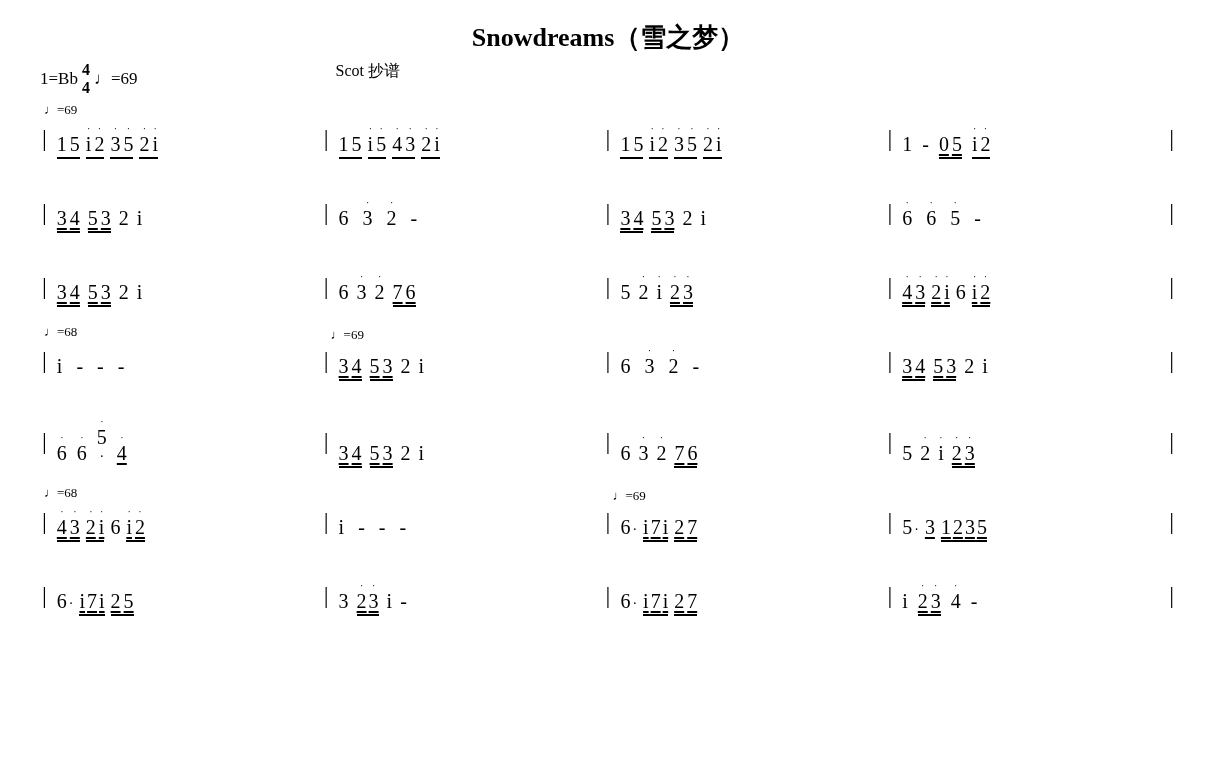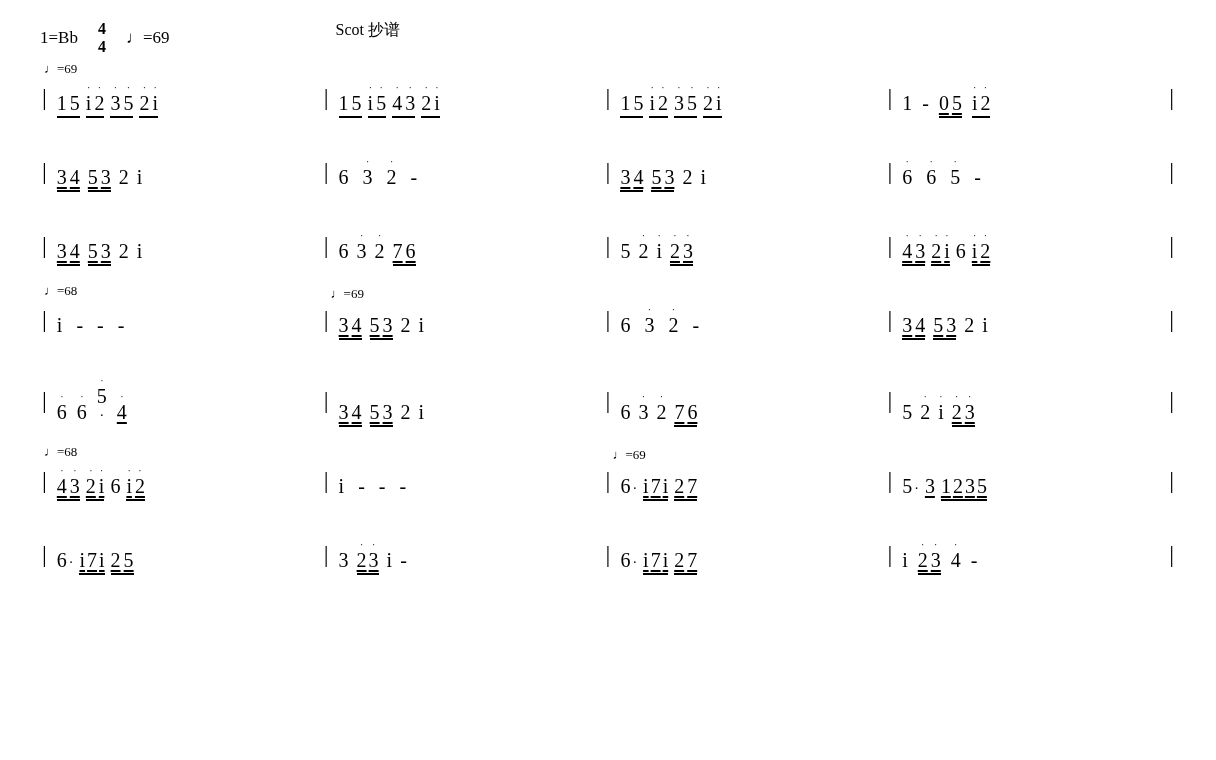--- a/index.html
+++ b/index.html
@@ -49,23 +49,24 @@
       right: 0;
       height: 2px;
       background: #000;
     }
   </style>
 </head>
 <body>
 
 <div class="page">
 
+  <div class="title">Snowdreams（雪之梦）</div>
 
   <div style="display:flex; align-items:flex-start; margin-bottom:8px;">
-    <div style="min-width:200px; font-size:17px; font-family:'Times New Roman',serif; display:flex; align-items:center; gap:20px;">
+    <div style="min-width:200px; font-size:17px; font-family:'Times New Roman',serif; display:flex; align-items:center; gap:4px;">
       <span>1=Bb</span>
       <span style="display:inline-flex;flex-direction:column;align-items:center;font-size:16px;font-weight:bold;line-height:1.1;">
         <span>4</span>
         <span>4</span>
       </span>
       <span>♩=69</span>
     </div>
     <div style="min-width:160px; text-align:right; font-size:16px; font-family:'Times New Roman',serif;">Scot  抄谱</div>
   </div>
 

